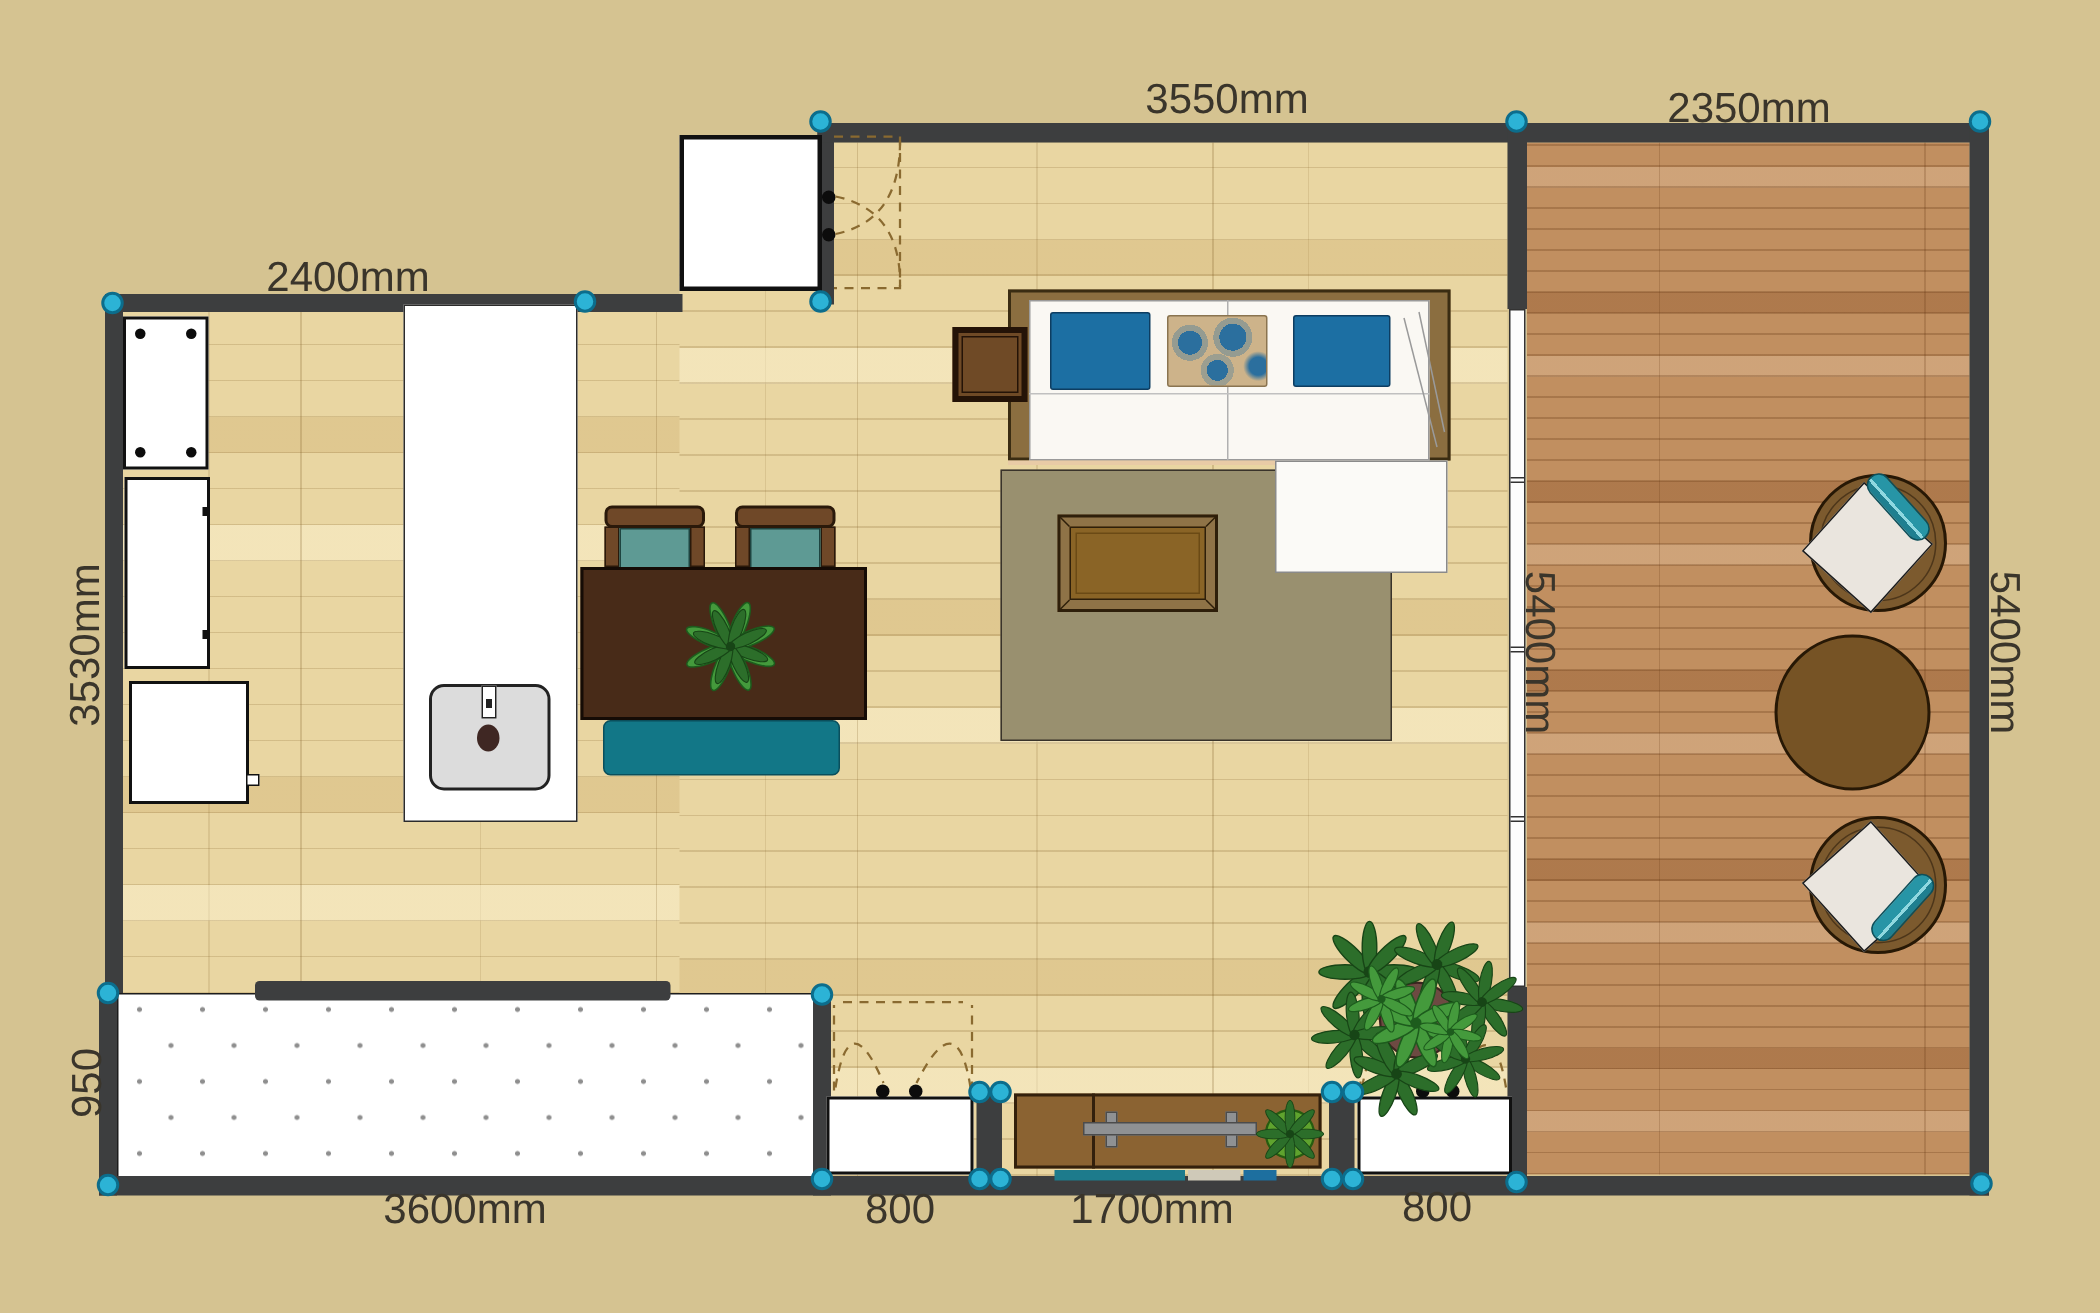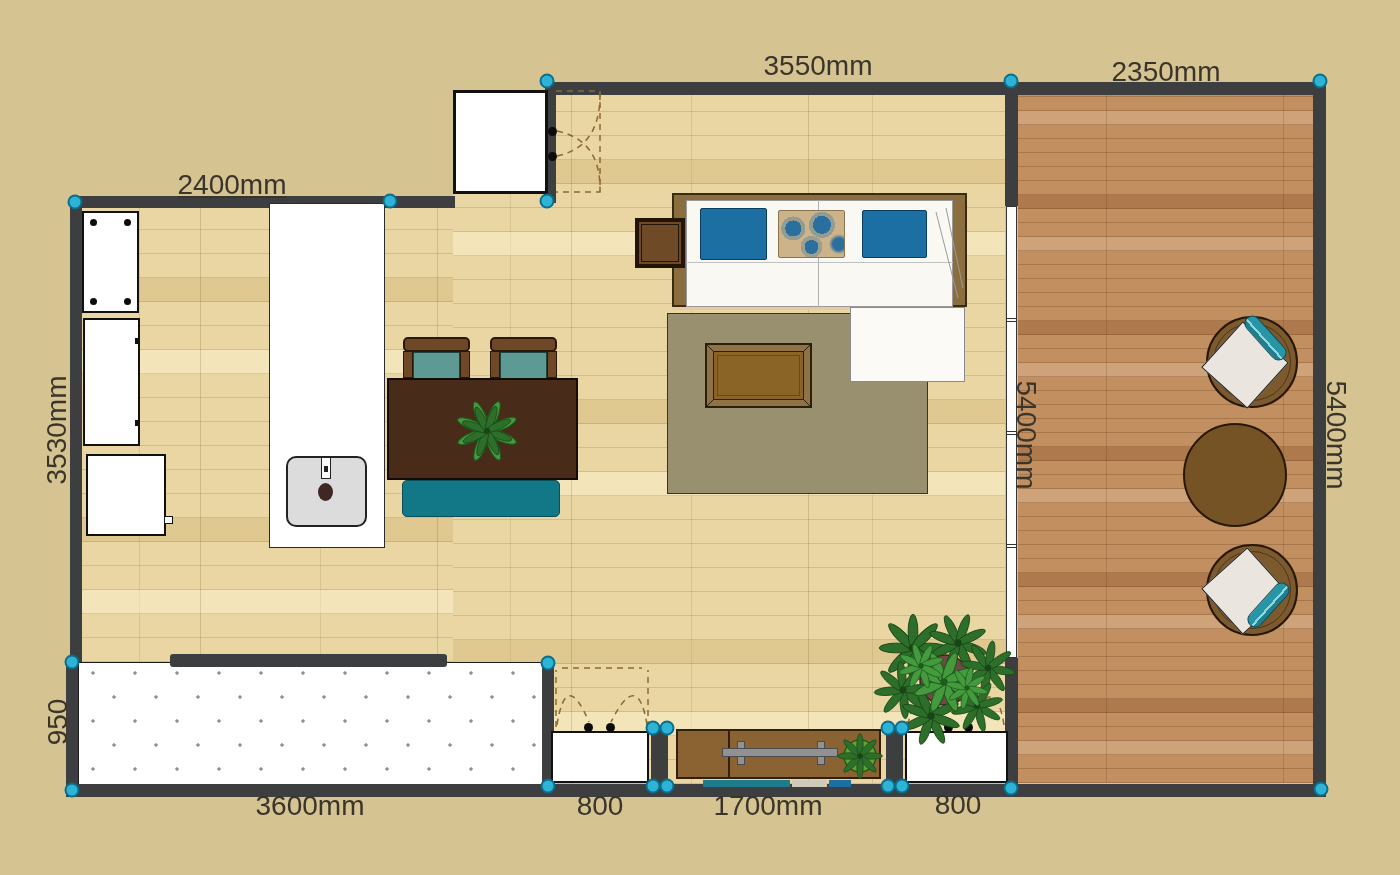--- a/index.html
+++ b/index.html
@@ -263,21 +263,21 @@
       <div class="handle" style="left: 653px; top: 728px;"></div>
       <div class="handle" style="left: 667px; top: 728px;"></div>
       <div class="handle" style="left: 888px; top: 728px;"></div>
       <div class="handle" style="left: 902px; top: 728px;"></div>
       <div class="handle" style="left: 653px; top: 786px;"></div>
       <div class="handle" style="left: 667px; top: 786px;"></div>
       <div class="handle" style="left: 888px; top: 786px;"></div>
       <div class="handle" style="left: 902px; top: 786px;"></div>
     </div>
 
-  <div class="dim" style="left:232px;top:185px;text-decoration:underline;">2400mm</div>
+  <div class="dim" style="left:232px;top:185px;">2400mm</div>
   <div class="dim" style="left:780px;top:66px;margin-left:38px;">3550mm</div>
   <div class="dim" style="left:1166px;top:72px;">2350mm</div>
   <div class="dim rotm90" style="left:57px;top:430px;">3530mm</div>
   <div class="dim rotm90" style="left:58px;top:722px;">950</div>
   <div class="dim" style="left:310px;top:806px;">3600mm</div>
   <div class="dim" style="left:600px;top:806px;">800</div>
   <div class="dim" style="left:768px;top:806px;">1700mm</div>
   <div class="dim" style="left:958px;top:805px;">800</div>
   <div class="dim rot90" style="left:1026px;top:435px;">5400mm</div>
   <div class="dim rot90" style="left:1336px;top:435px;">5400mm</div>

